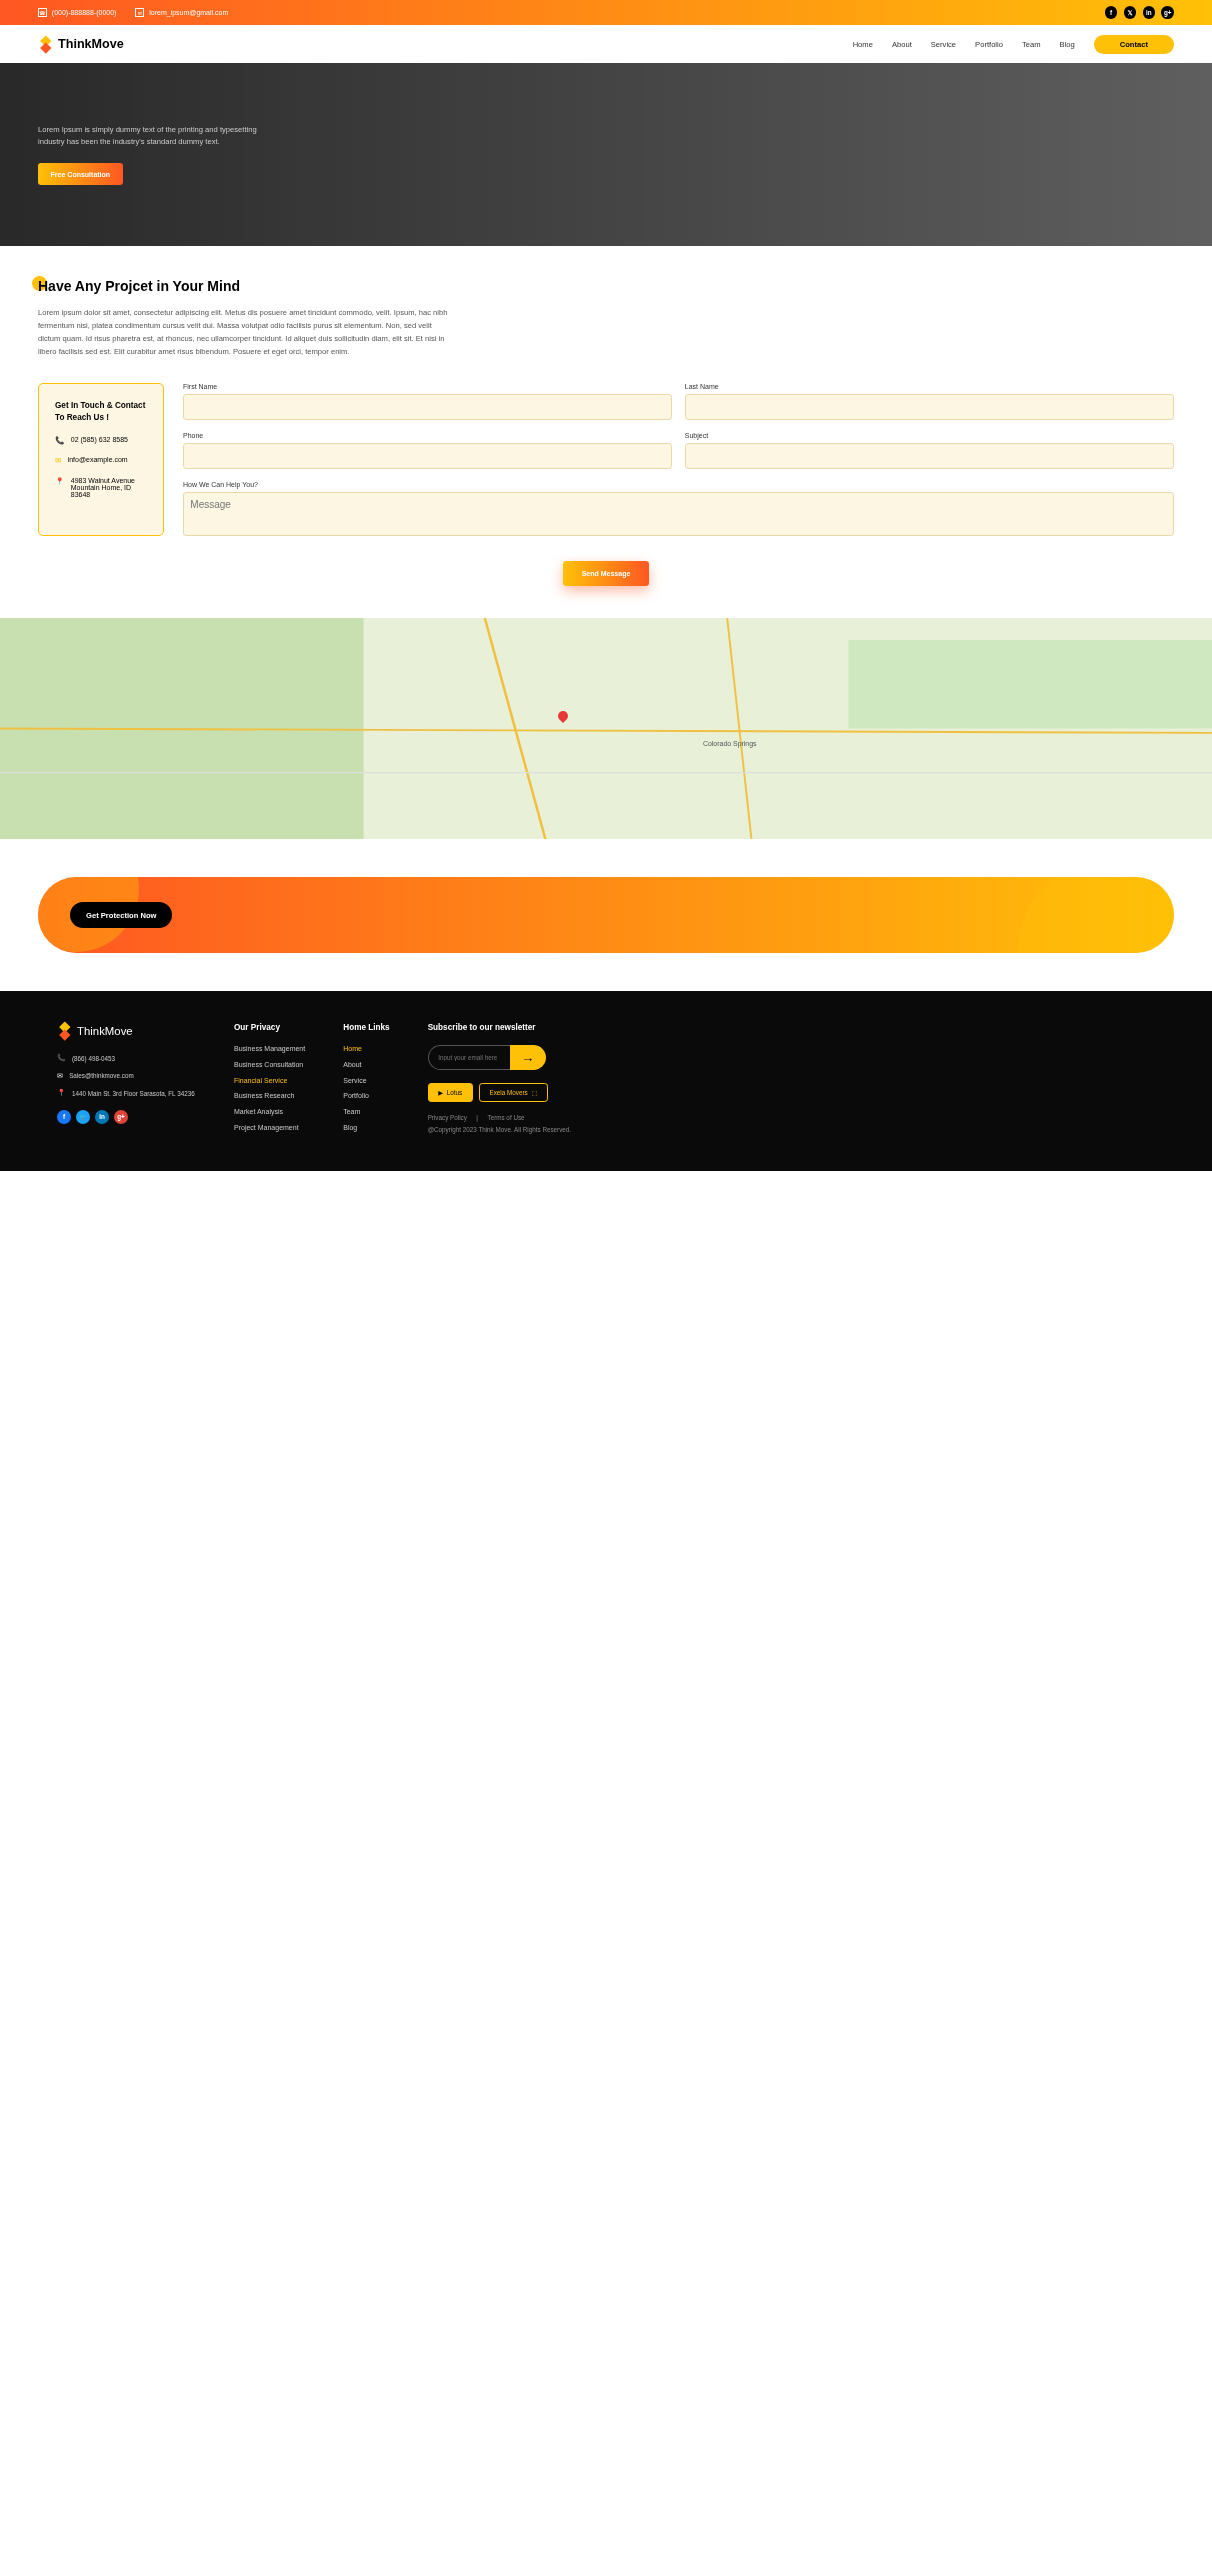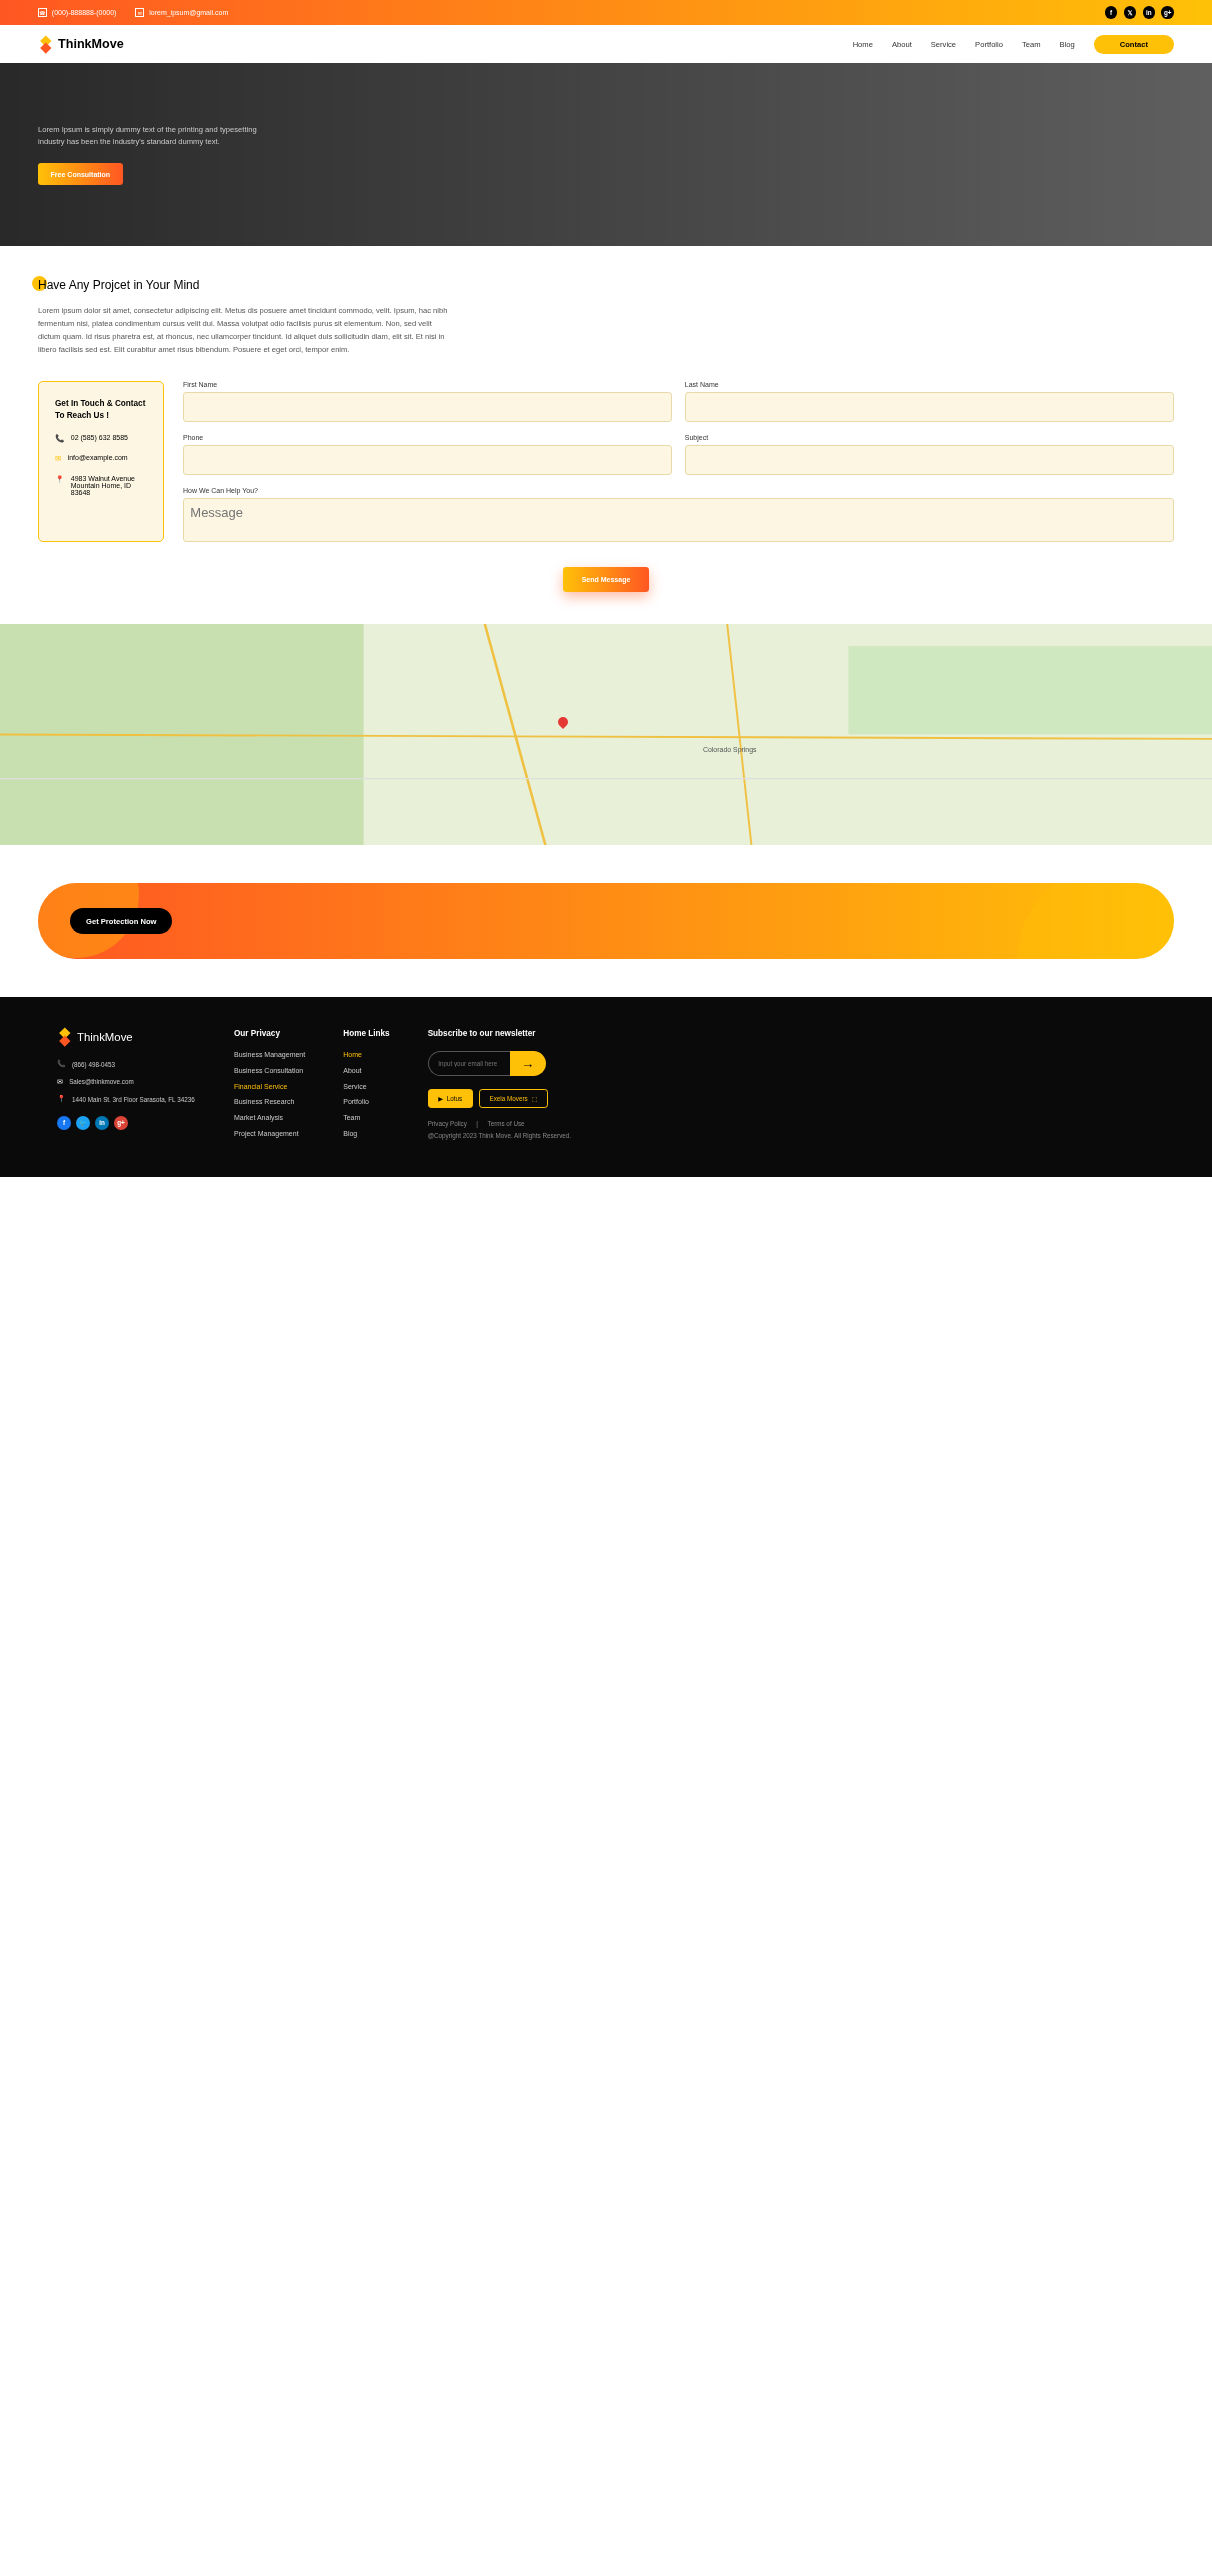--- a/index.html
+++ b/index.html
@@ -18,33 +18,33 @@
 .nav-menu{display:flex;gap:19px;align-items:center;font-size:7.6px}
 .nav-item{cursor:pointer;color:#333}
 .nav-item.active{background:#ffc107;padding:5px 26px;border-radius:11.4px;color:#000;font-weight:bold}
 .hero{position:relative;height:183px;background:linear-gradient(90deg,rgba(0,0,0,0.7),rgba(0,0,0,0.3)),#888;padding:38px;display:flex;flex-direction:column;justify-content:center}
 .hero h1{font-family:'Brush Script MT',cursive;font-size:23px;margin-bottom:9.5px}
 .hero h1 .orange{color:#ffc107}
 .hero h1 .white{color:#fff}
 .hero p{color:#ccc;font-size:7.6px;max-width:221px;line-height:1.5;margin-bottom:16px}
 .btn-primary{background:linear-gradient(90deg,#ffc107,#ff5722);color:#fff;border:none;padding:7.6px 12.6px;border-radius:3.2px;font-size:7px;cursor:pointer;width:fit-content;font-weight:bold}
 .section{padding:32px 38px}
-.section-title{font-size:12px;font-weight:normal;position:relative;display:inline-block;margin-bottom:12.6px}
+.section-title{font-size:14px;font-weight:bold;position:relative;display:inline-block;margin-bottom:12.6px}
 .section-title::before{content:"";position:absolute;width:15px;height:15px;background:#ffc107;border-radius:50%;left:-6.3px;top:-2.5px;z-index:-1}
 .section-desc{font-size:7.6px;color:#555;line-height:1.7;max-width:410px}
 .contact-wrap{display:flex;gap:19px;margin-top:25px}
 .contact-card{background:#fdf6e3;border:0.6px solid #ffc107;border-radius:5px;padding:16px;width:126px;flex-shrink:0}
 .contact-card h3{font-size:8.2px;font-weight:bold;margin-bottom:12.6px;line-height:1.4}
 .contact-info{display:flex;align-items:flex-start;gap:6.3px;margin-bottom:11.4px;font-size:7px}
 .contact-info .ci-icon{color:#ffc107;font-size:7.6px;flex-shrink:0}
 .form{flex:1;display:grid;grid-template-columns:1fr 1fr;gap:12.6px}
 .form-group{display:flex;flex-direction:column;gap:3.8px}
 .form-group.full{grid-column:1/-1}
 .form-group label{font-size:7px;color:#333}
-.form-group input,.form-group textarea{background:#fdf6e3;border:0.6px solid #e8d9a8;border-radius:3.2px;padding:6.3px;font-size:13px}
+.form-group input,.form-group textarea{background:#fdf6e3;border:0.6px solid #e8d9a8;border-radius:3.2px;padding:6.3px;font-size:10px}
 .form-group textarea{height:44px;resize:none}
 .send-wrap{text-align:center;margin-top:25px}
 .btn-send{background:linear-gradient(90deg,#ffc107,#ff5722);color:#fff;border:none;padding:8.8px 19px;border-radius:3.2px;font-size:7px;cursor:pointer;font-weight:bold;box-shadow:0 5px 12.6px rgba(255,87,34,0.4)}
 .map{height:221px;background:#d4e8c8;position:relative;overflow:hidden}
 .map-pin{position:absolute;left:46%;top:42%;width:12.6px;height:16.4px}
 .map-pin::before{content:"";position:absolute;width:10px;height:10px;background:#e53935;border-radius:50% 50% 50% 0;transform:rotate(-45deg)}
 .cta-banner{margin:38px;background:linear-gradient(90deg,#ff5722,#ffc107);border-radius:38px;padding:25px 32px;display:flex;justify-content:space-between;align-items:center;position:relative;overflow:hidden}
 .cta-banner::before{content:"";position:absolute;width:126px;height:126px;border-radius:50%;background:rgba(255,193,7,0.4);left:-25px;top:-51px}
 .cta-banner::after{content:"";position:absolute;width:189px;height:189px;border-radius:50%;background:rgba(255,193,7,0.3);right:-32px;bottom:-95px}
 .cta-text{color:#fff;font-size:16.4px;font-weight:bold;max-width:253px;position:relative;z-index:1}

